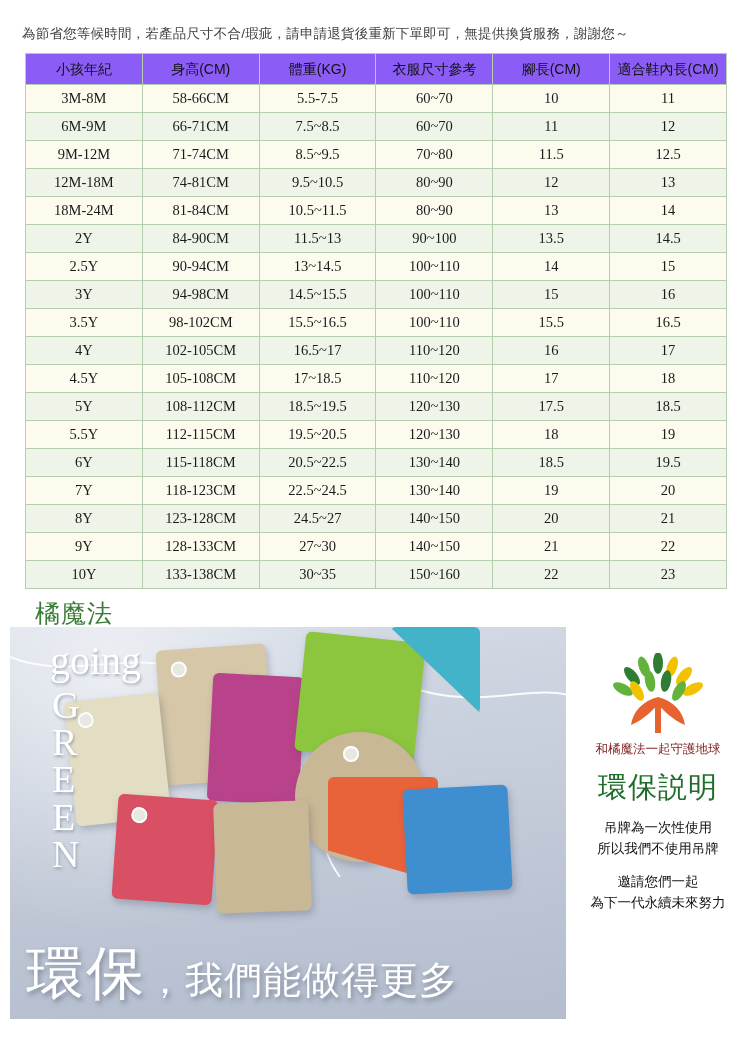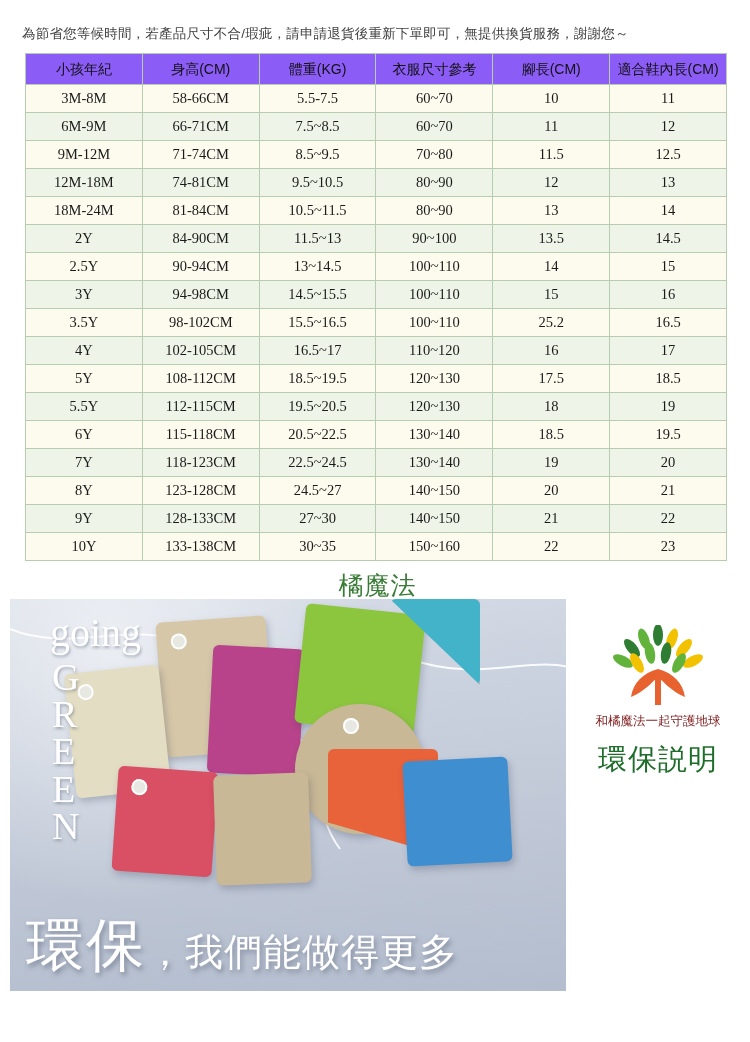--- a/index.html
+++ b/index.html
@@ -62,21 +62,21 @@
   }
   table.size-table tbody tr:nth-child(odd) td {
     background: #fdfbee;
   }
   table.size-table tbody tr:nth-child(even) td {
     background: #eef5e8;
   }
 
   
   .brand-row {
-    text-align: center;
+    text-align: left;
     padding: 8px 30px 0 0;
     height: 34px;
     box-sizing: border-box;
     margin-left: 35px;
   }
   .brand-text {
     display: inline-block;
     font-size: 25px;
     color: #3a7c37;
     font-family: "Liberation Serif", serif;
@@ -277,30 +277,38 @@
             <td>14.5~15.5</td>
             <td>100~110</td>
             <td>15</td>
             <td>16</td>
           </tr>
           <tr>
             <td>3.5Y</td>
             <td>98-102CM</td>
             <td>15.5~16.5</td>
             <td>100~110</td>
-            <td>25.2</td>
+            <td>15.5</td>
             <td>16.5</td>
           </tr>
           <tr>
             <td>4Y</td>
             <td>102-105CM</td>
             <td>16.5~17</td>
             <td>110~120</td>
             <td>16</td>
             <td>17</td>
+          </tr>
+          <tr>
+            <td>4.5Y</td>
+            <td>105-108CM</td>
+            <td>17~18.5</td>
+            <td>110~120</td>
+            <td>17</td>
+            <td>18</td>
           </tr>
           <tr>
             <td>5Y</td>
             <td>108-112CM</td>
             <td>18.5~19.5</td>
             <td>120~130</td>
             <td>17.5</td>
             <td>18.5</td>
           </tr>
           <tr>
@@ -420,15 +428,22 @@
             <ellipse cx="63" cy="28" rx="5" ry="11" fill="#2f7d32" transform="rotate(10 63 28)"></ellipse>
             <ellipse cx="34" cy="38" rx="5" ry="11" fill="#f2c200" transform="rotate(-30 34 38)"></ellipse>
             <ellipse cx="76" cy="38" rx="5" ry="11" fill="#62b33b" transform="rotate(30 76 38)"></ellipse>
             <path d="M55 44 C 40 48, 30 58, 28 72 C 42 66, 48 58, 55 52 C 62 58, 68 66, 82 72 C 80 58, 70 48, 55 44 Z" fill="#e8622f"></path>
             <rect x="52" y="52" width="6" height="28" fill="#e8622f"></rect>
           </g>
         </svg>
       </div>
       <div class="eco-caption">和橘魔法一起守護地球</div>
       <div class="eco-title">環保説明</div>
+      <div class="eco-lines" id="eco-lines">
+          <div class="eco-line">吊牌為一次性使用</div>
+          <div class="eco-line">所以我們不使用吊牌</div>
+          <div class="gap"></div>
+          <div class="eco-line">邀請您們一起</div>
+          <div class="eco-line">為下一代永續未來努力</div>
+        </div>
     </div>
   </div>
 </div>
 
 </body></html>

